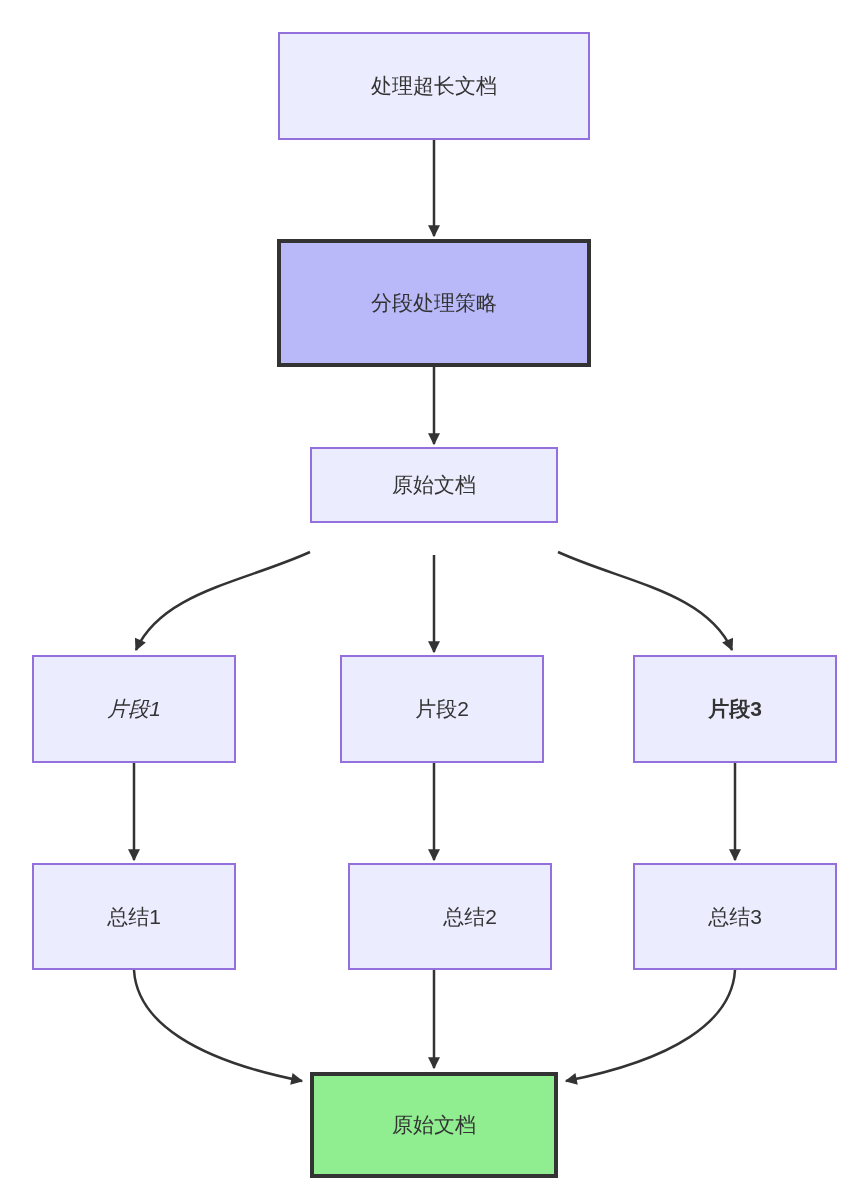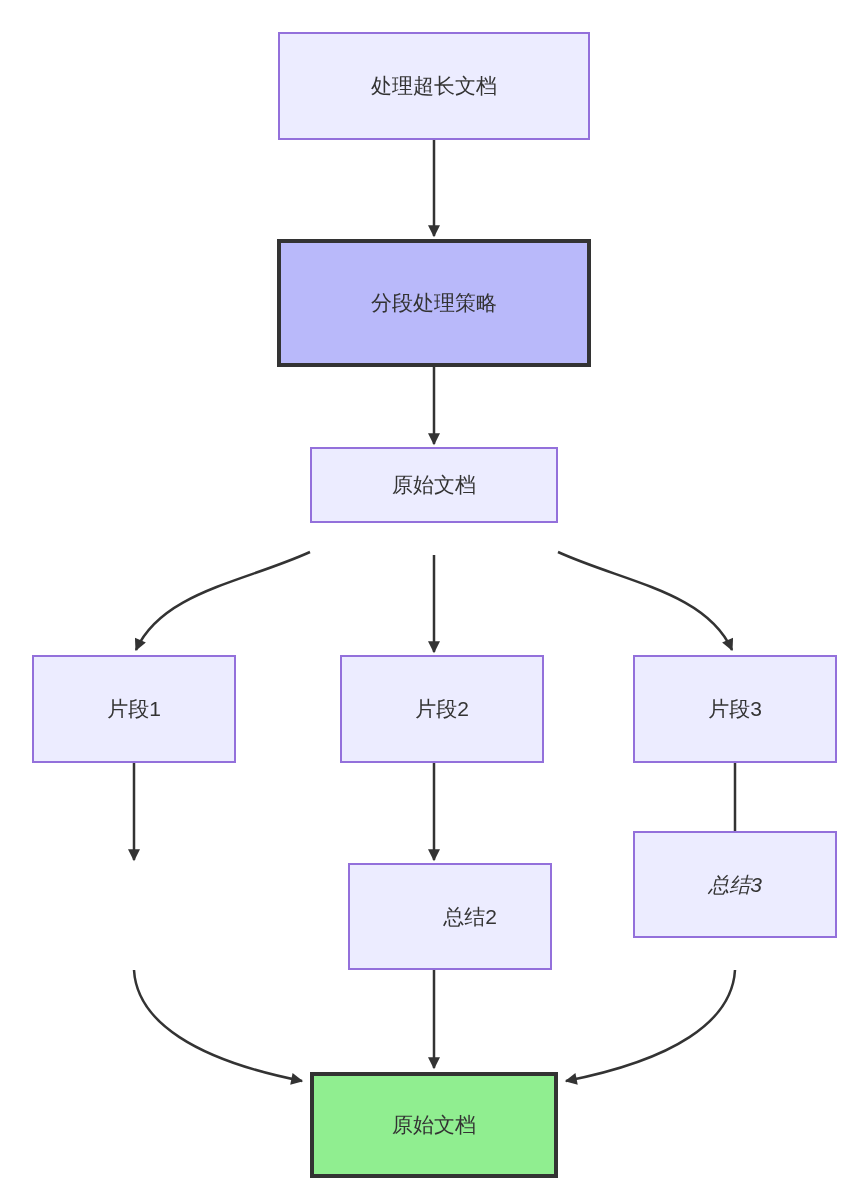--- a/index.html
+++ b/index.html
@@ -46,26 +46,27 @@
     <path class="link" d="M 434 970 L 434 1068" marker-end="url(#arrowhead)"></path>
     <path class="link" d="M 735 970 C 732 1022 673 1060 566 1081" marker-end="url(#arrowhead)"></path>
   </svg>
 
   <div class="node default" style="left:278px;top:32px;width:312px;height:108px;">处理超长文档</div>
 
   <div class="node emphasis" style="left:277px;top:239px;width:314px;height:128px;">分段处理策略</div>
 
   <div class="node default" style="left:310px;top:447px;width:248px;height:76px;">原始文档</div>
 
-  <div class="node default" style="left:32px;top:655px;width:204px;height:108px;">片段1</div>
+  <div class="node default" style="left:32px;top:655px;width:204px;height:108px;font-style:italic;">片段1</div>
 
   <div class="node default" style="left:340px;top:655px;width:204px;height:108px;">片段2</div>
 
-  <div class="node default" style="left:633px;top:655px;width:204px;height:108px;">片段3</div>
+  <div class="node default" style="left:633px;top:655px;width:204px;height:108px;font-weight:bold;">片段3</div>
 
+  <div class="node default" style="left:32px;top:863px;width:204px;height:107px;">总结1</div>
 
   <div class="node default" style="left:348px;top:863px;width:204px;height:107px;padding-left:40px;">总结2</div>
 
-  <div class="node default" style="left:633px;top:831px;width:204px;height:107px;font-style:italic;">总结3</div>
+  <div class="node default" style="left:633px;top:863px;width:204px;height:107px;">总结3</div>
 
   <div class="node success" style="left:310px;top:1072px;width:248px;height:106px;">原始文档</div>
 
 </div>
 
 </body></html>

